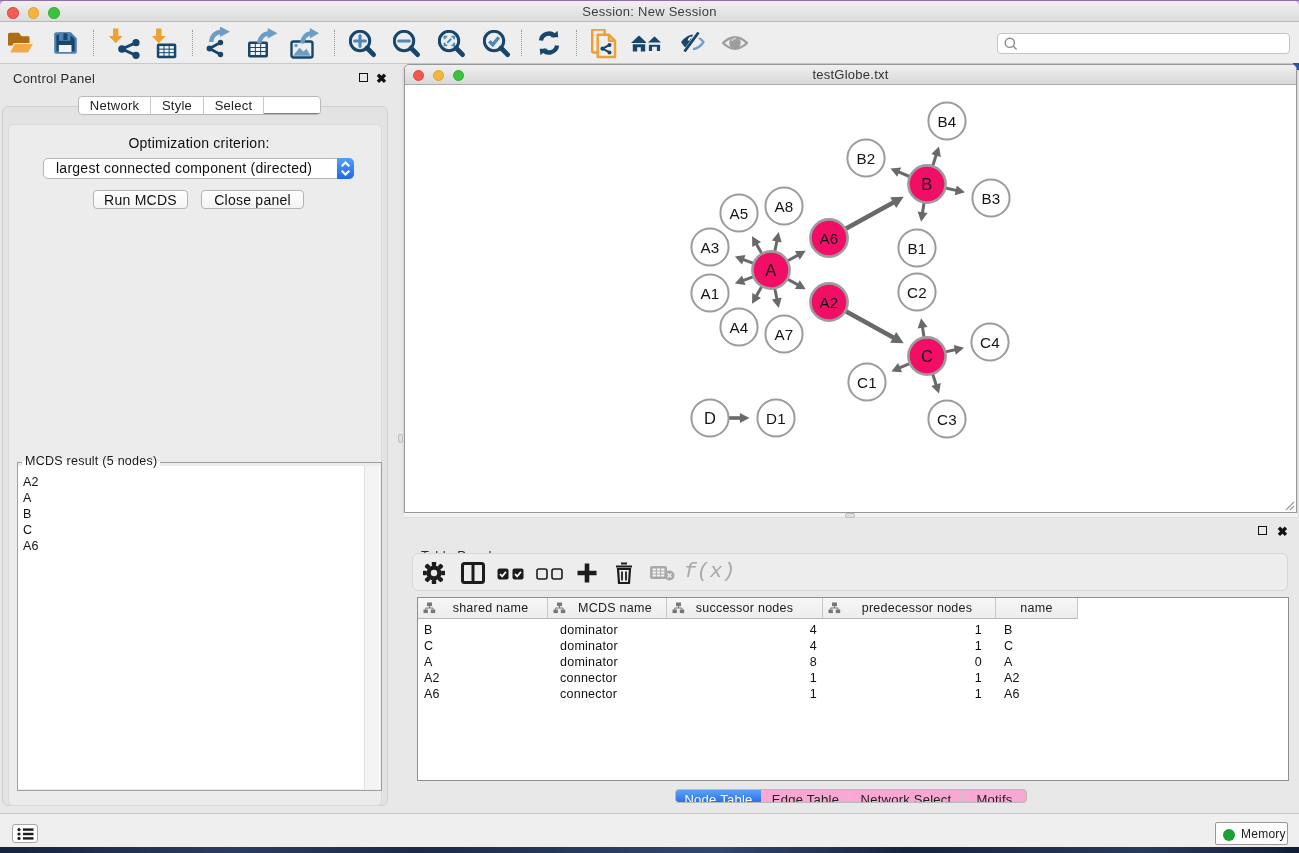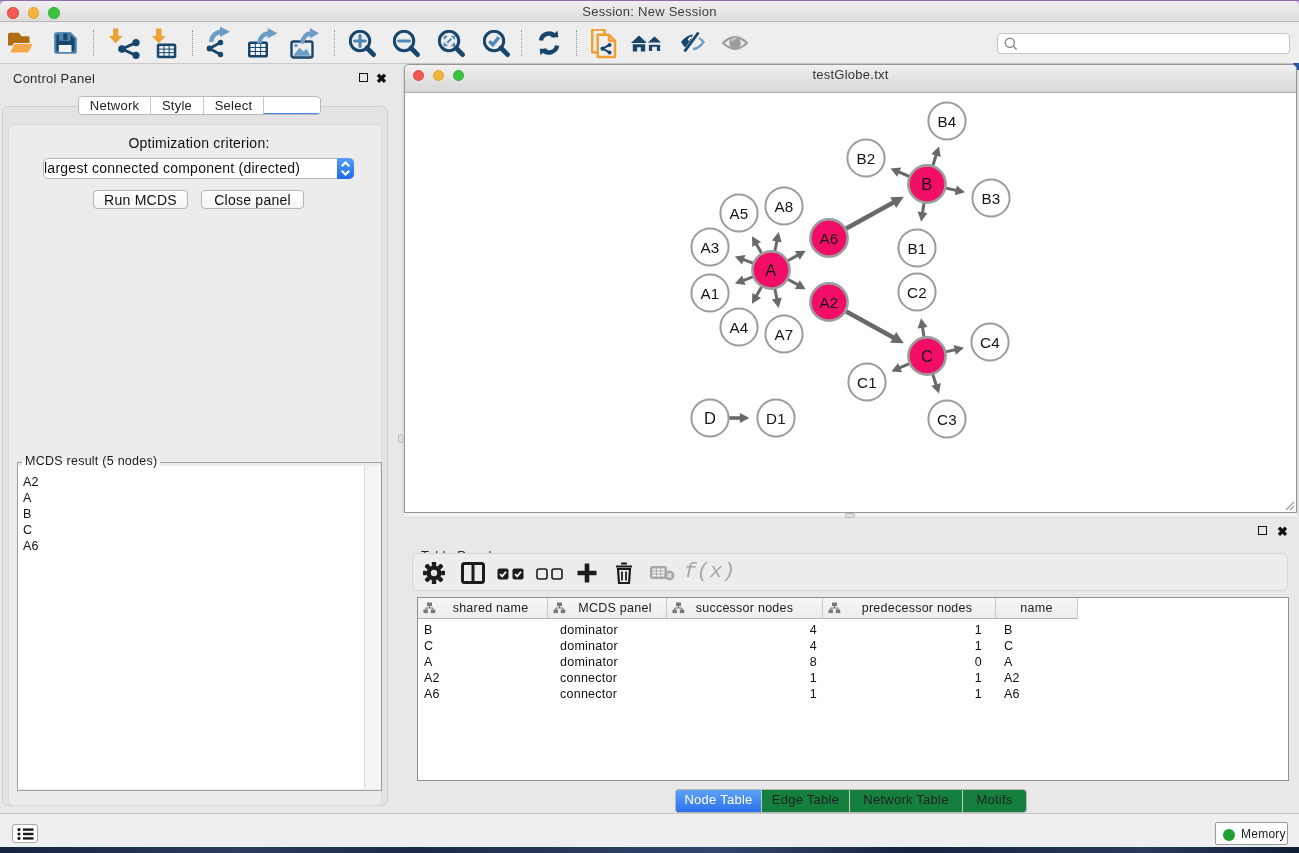--- a/index.html
+++ b/index.html
@@ -22,49 +22,49 @@
   border:1px solid #dadada; border-radius:5px; }
 .tabs { position:absolute; display:flex; height:19px; border:1px solid #b8b8b8;
   border-radius:4px; background:#fff; overflow:hidden; }
 .tabs .t { font-size:13px; color:#222; text-align:center; line-height:18px;
   border-right:1px solid #c8c8c8; }
 .tabs .t:last-child { border-right:none; }
 .tabs .sel { background:linear-gradient(#5ea1f8,#2a71ec); color:#fff;margin-top:16px; }
 #optlabel { left:12px; top:135px; width:374px; text-align:center; font-size:14px; color:#111; }
 #dropdown { left:43px; top:158px; width:311px; height:21px; background:#fff;
   border:1px solid #b5b5b5; border-radius:5px; font-size:14px; color:#111; line-height:19px;
-  }
+  padding-left:12px; }
 #dd-btn { position:absolute; right:-1px; top:-1px; width:17px; height:21px;
   background:linear-gradient(#53a0f9,#1f69ef); border-radius:0 5px 5px 0; }
 .btn { position:absolute; height:19px; background:linear-gradient(#ffffff,#f4f4f4); border:1px solid #b4b4b4;
   border-radius:4px; font-size:14px; color:#111; text-align:center; }
 #mcds-group { left:17px; top:462px; width:365px; height:329px; border:1px solid #9f9f9f; }
 #mcds-label { left:22px; top:454px; background:linear-gradient(#ececec 53%,#ffffff 53%); font-size:12.5px; color:#1a1a1a; padding:0 3px;}
 #mcds-list { left:18px; top:466px; width:362px; height:323px; background:#fff; font-size:12.5px;
   color:#111; padding:8px 0 0 5px; line-height:16px; }
 #mcds-scroll { left:364px; top:466px; width:15px; height:323px; background:#f4f4f4;
   border-left:1px solid #e0e0e0; }
 #statusbar { left:0; top:813px; width:1299px; height:34px; background:#efefef; border-top:1px solid #c6c6c6; }
 #navy { left:0; top:847px; width:1299px; height:6px;
   background:linear-gradient(90deg,#16233e,#2a3c60 18%,#1a2a48 32%,#32476e 55%,#16233e 70%,#273a5c 88%,#101d34); }
 #netwin { left:404px; top:64px; width:893px; height:449px; background:#fff;
   border:1px solid #979797; border-radius:5px 5px 0 0; box-shadow:0 1px 3px rgba(0,0,0,0.18); }
-#nettitle { position:absolute; left:0; top:0; width:100%; height:28px;
+#nettitle { position:absolute; left:0; top:0; width:100%; height:20px;
   background:linear-gradient(#f0f0f0,#d8d8d8); border-bottom:1px solid #ababab; border-radius:5px 5px 0 0; }
 #nettitle .title { width:100%; text-align:center; font-size:13px; color:#333; line-height:20px; }
 #tp-title { left:421px; top:524px; font-size:13px; color:#2a2a2a;margin-top:24px; }
 #tp-toolbar { left:412px; top:553px; width:876px; height:38px; background:#ededed;
   border:1px solid #d6d6d6; border-radius:6px; }
 #tbl { left:417px; top:597px; width:872px; height:184px; background:#fff; border:1px solid #8f8f8f; }
 .hdrcell { position:absolute; top:0; height:21px; background:linear-gradient(#f7f7f7,#ededed);
   border-right:1px solid #c8c8c8; border-bottom:1px solid #b8b8b8; font-size:12.5px; color:#222; }
 .hdrcell .lbl { position:absolute; top:3px; left:16px; right:0; text-align:center; }
 .cell { position:absolute; font-size:12.5px; color:#111; height:16px; line-height:16px; }
-.btabs { position:absolute; display:flex; height:24px; border:1px solid #b8b8b8;
-  border-radius:4px; background:#15803d; overflow:hidden; top:789px; left:675px; }
+.btabs { position:absolute; display:flex; height:14px; border:1px solid #b8b8b8;
+  border-radius:4px; background:#f9a8d4; overflow:hidden; top:789px; left:675px; }
 .btabs .t { font-size:13px; color:#222; text-align:center; line-height:19px; border-right:1px solid #c8c8c8; }
 .btabs .t:last-child { border-right:none; }
 .btabs .sel { background:linear-gradient(#5ea1f8,#2a71ec); color:#fff; }
 #memory { left:1215px; top:822px; width:73px; height:23px; background:#fdfdfd; border:1px solid #9a9a9a;
   border-radius:2px; font-size:12px; color:#1a1a1a; }
 #listbtn { left:12px; top:824px; width:26px; height:19px; background:#fdfdfd; border:1px solid #a8a8a8;
   border-radius:3px; }
 .grip { position:absolute; background:#e0e0e0; border:1px solid #bdbdbd; border-radius:2px; }
 </style></head><body>
 
@@ -393,21 +393,21 @@
         </svg></div>
       <div class="lbl" style="left:16px;right:0;">shared name</div>
     </div>
     <div class="hdrcell" style="left:130px;width:119px;">
       <div style="position:absolute;left:5px;top:4px"><svg width="13" height="12" viewBox="0 0 13 12" style="">
           <rect x="4" y="0.5" width="5" height="3.6" fill="#777"></rect>
           <rect x="0.5" y="7.5" width="4.4" height="3.6" fill="#777"></rect>
           <rect x="7.8" y="7.5" width="4.4" height="3.6" fill="#777"></rect>
           <path d="M6.5 4 V6 M2.7 7.5 V6 H10 V7.5" stroke="#777" stroke-width="1" fill="none"></path>
         </svg></div>
-      <div class="lbl" style="left:16px;right:0;">MCDS panel</div>
+      <div class="lbl" style="left:16px;right:0;">MCDS name</div>
     </div>
     <div class="hdrcell" style="left:249px;width:156px;">
       <div style="position:absolute;left:5px;top:4px"><svg width="13" height="12" viewBox="0 0 13 12" style="">
           <rect x="4" y="0.5" width="5" height="3.6" fill="#777"></rect>
           <rect x="0.5" y="7.5" width="4.4" height="3.6" fill="#777"></rect>
           <rect x="7.8" y="7.5" width="4.4" height="3.6" fill="#777"></rect>
           <path d="M6.5 4 V6 M2.7 7.5 V6 H10 V7.5" stroke="#777" stroke-width="1" fill="none"></path>
         </svg></div>
       <div class="lbl" style="left:0;right:0;">successor nodes</div>
     </div>
@@ -445,21 +445,21 @@
     <div class="cell" style="left:586px;top:72px;">A2</div>
     <div class="cell" style="left:6px;top:88px;">A6</div>
     <div class="cell" style="left:142px;top:88px;">connector</div>
     <div class="cell" style="left:249px;top:88px;width:150px;text-align:right;">1</div>
     <div class="cell" style="left:405px;top:88px;width:159px;text-align:right;">1</div>
     <div class="cell" style="left:586px;top:88px;">A6</div>
   </div>
 <div class="btabs">
 <div class="t sel" style="width:86px;">Node Table</div>
 <div class="t" style="width:88px;">Edge Table</div>
-<div class="t" style="width:113px;">Network Table</div>
+<div class="t" style="width:113px;">Network Select</div>
 <div class="t" style="width:63px;">Motifs</div>
   </div>
 <div id="statusbar" class="abs"></div>
 <div id="listbtn" class="abs">
     <svg style="position:absolute;left:4px;top:2px" width="17" height="14" viewBox="0 0 17 14">
       <circle cx="2" cy="2.6" r="1.6" fill="#1c1c1c"></circle>
       <rect x="6" y="1.4" width="10.5" height="2.4" fill="#1c1c1c"></rect>
       <circle cx="2" cy="7" r="1.6" fill="#1c1c1c"></circle>
       <rect x="6" y="5.8" width="10.5" height="2.4" fill="#1c1c1c"></rect>
       <circle cx="2" cy="11.4" r="1.6" fill="#1c1c1c"></circle>

